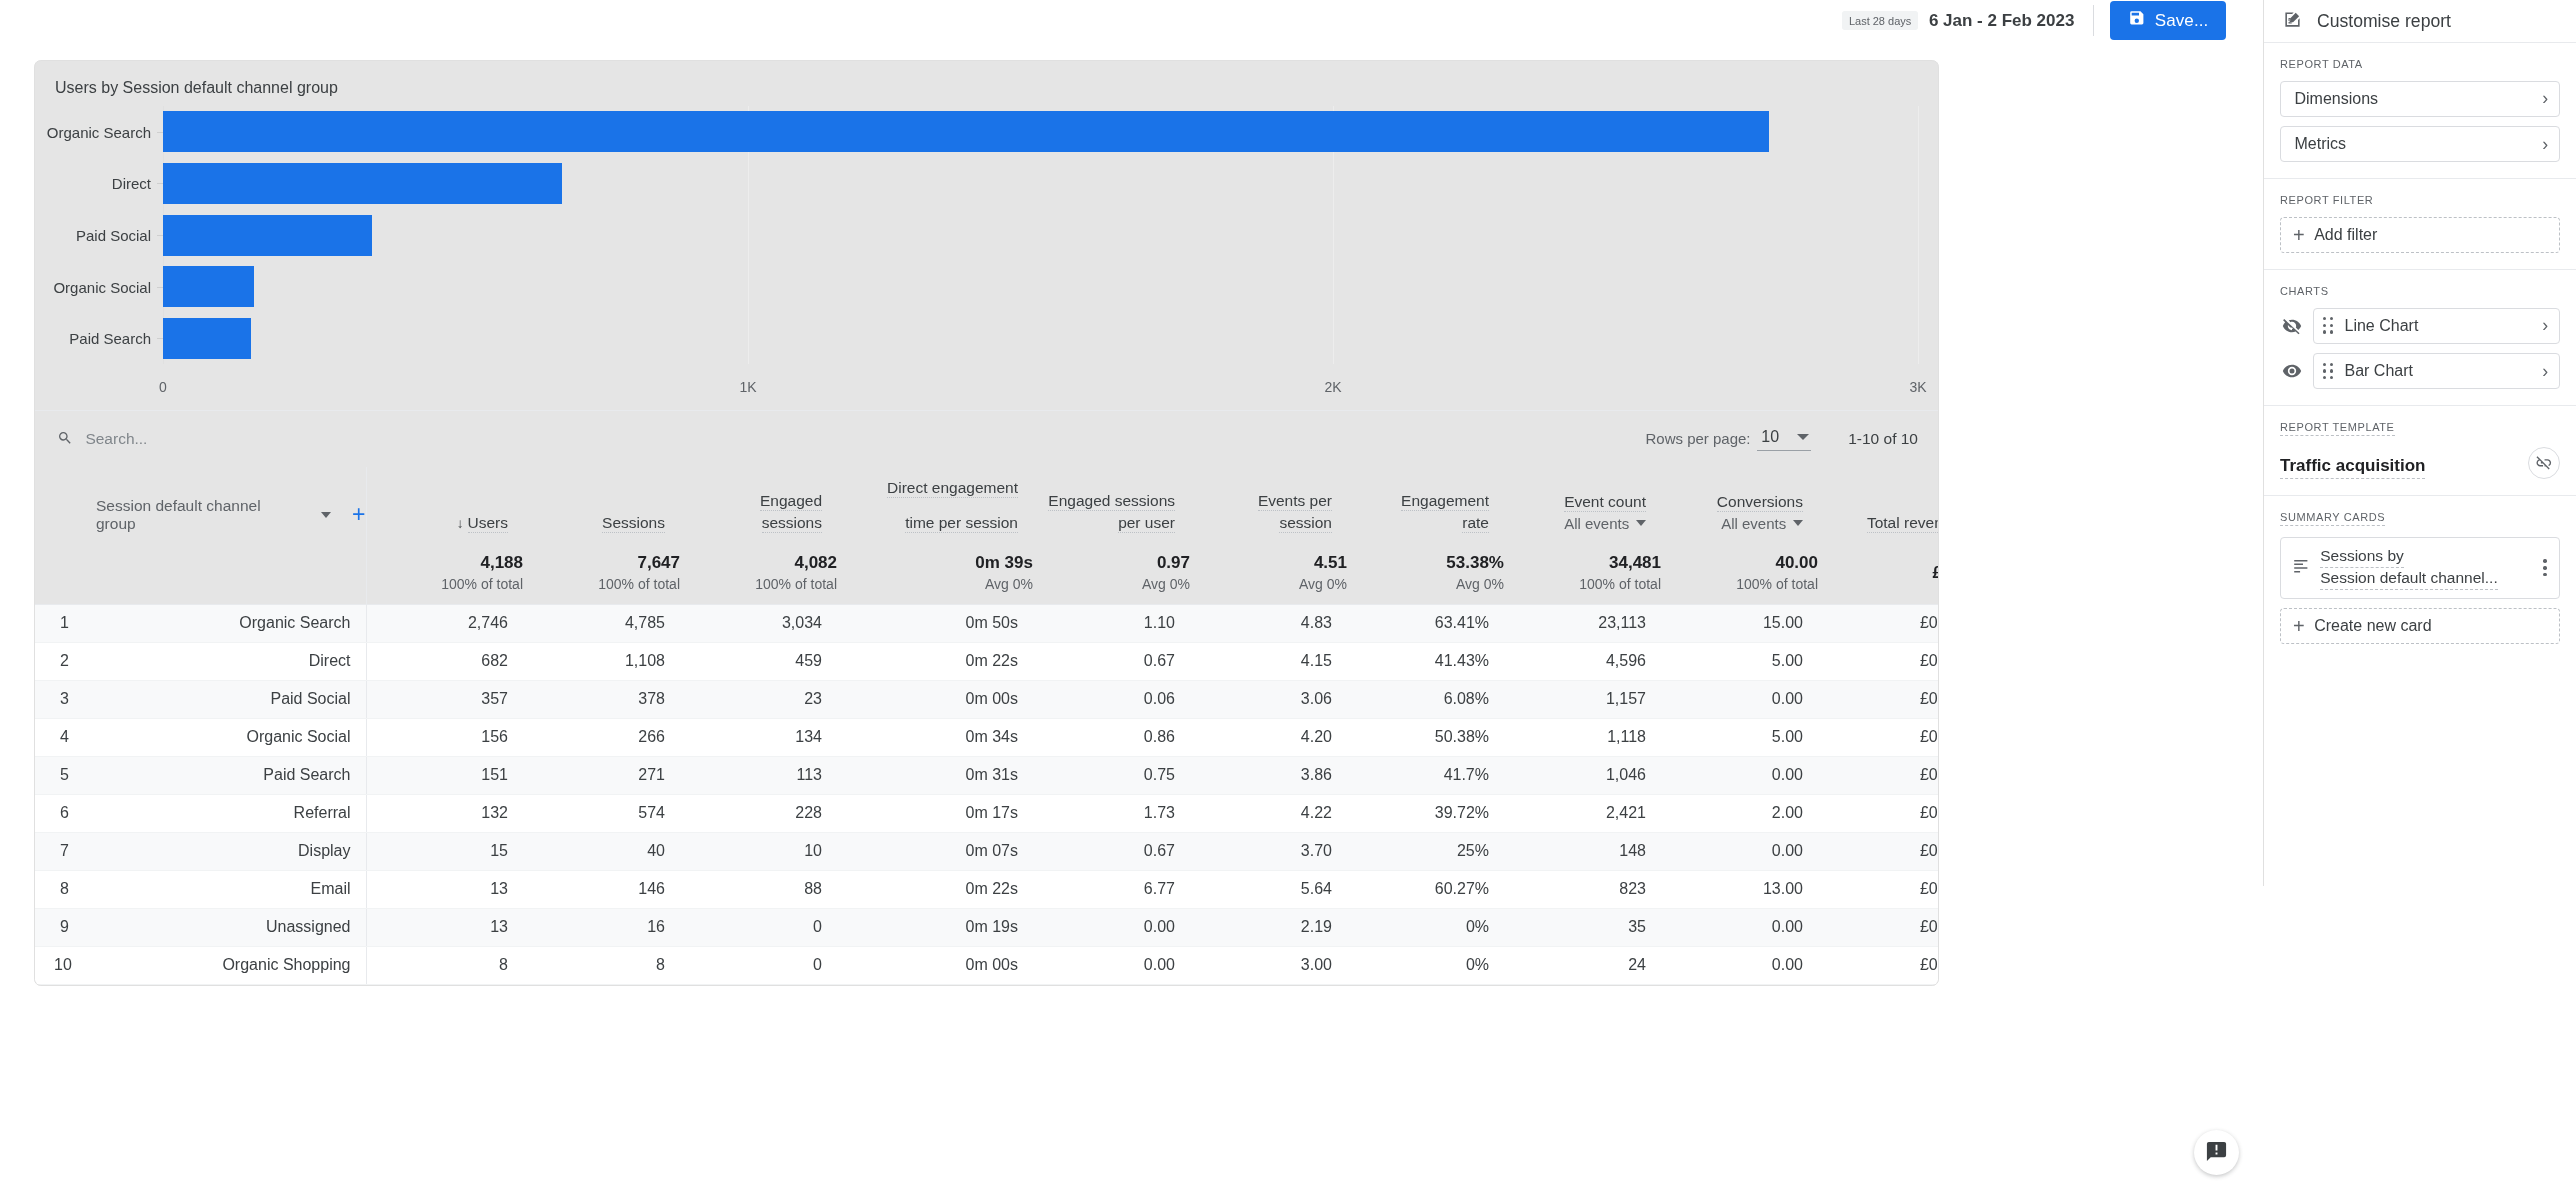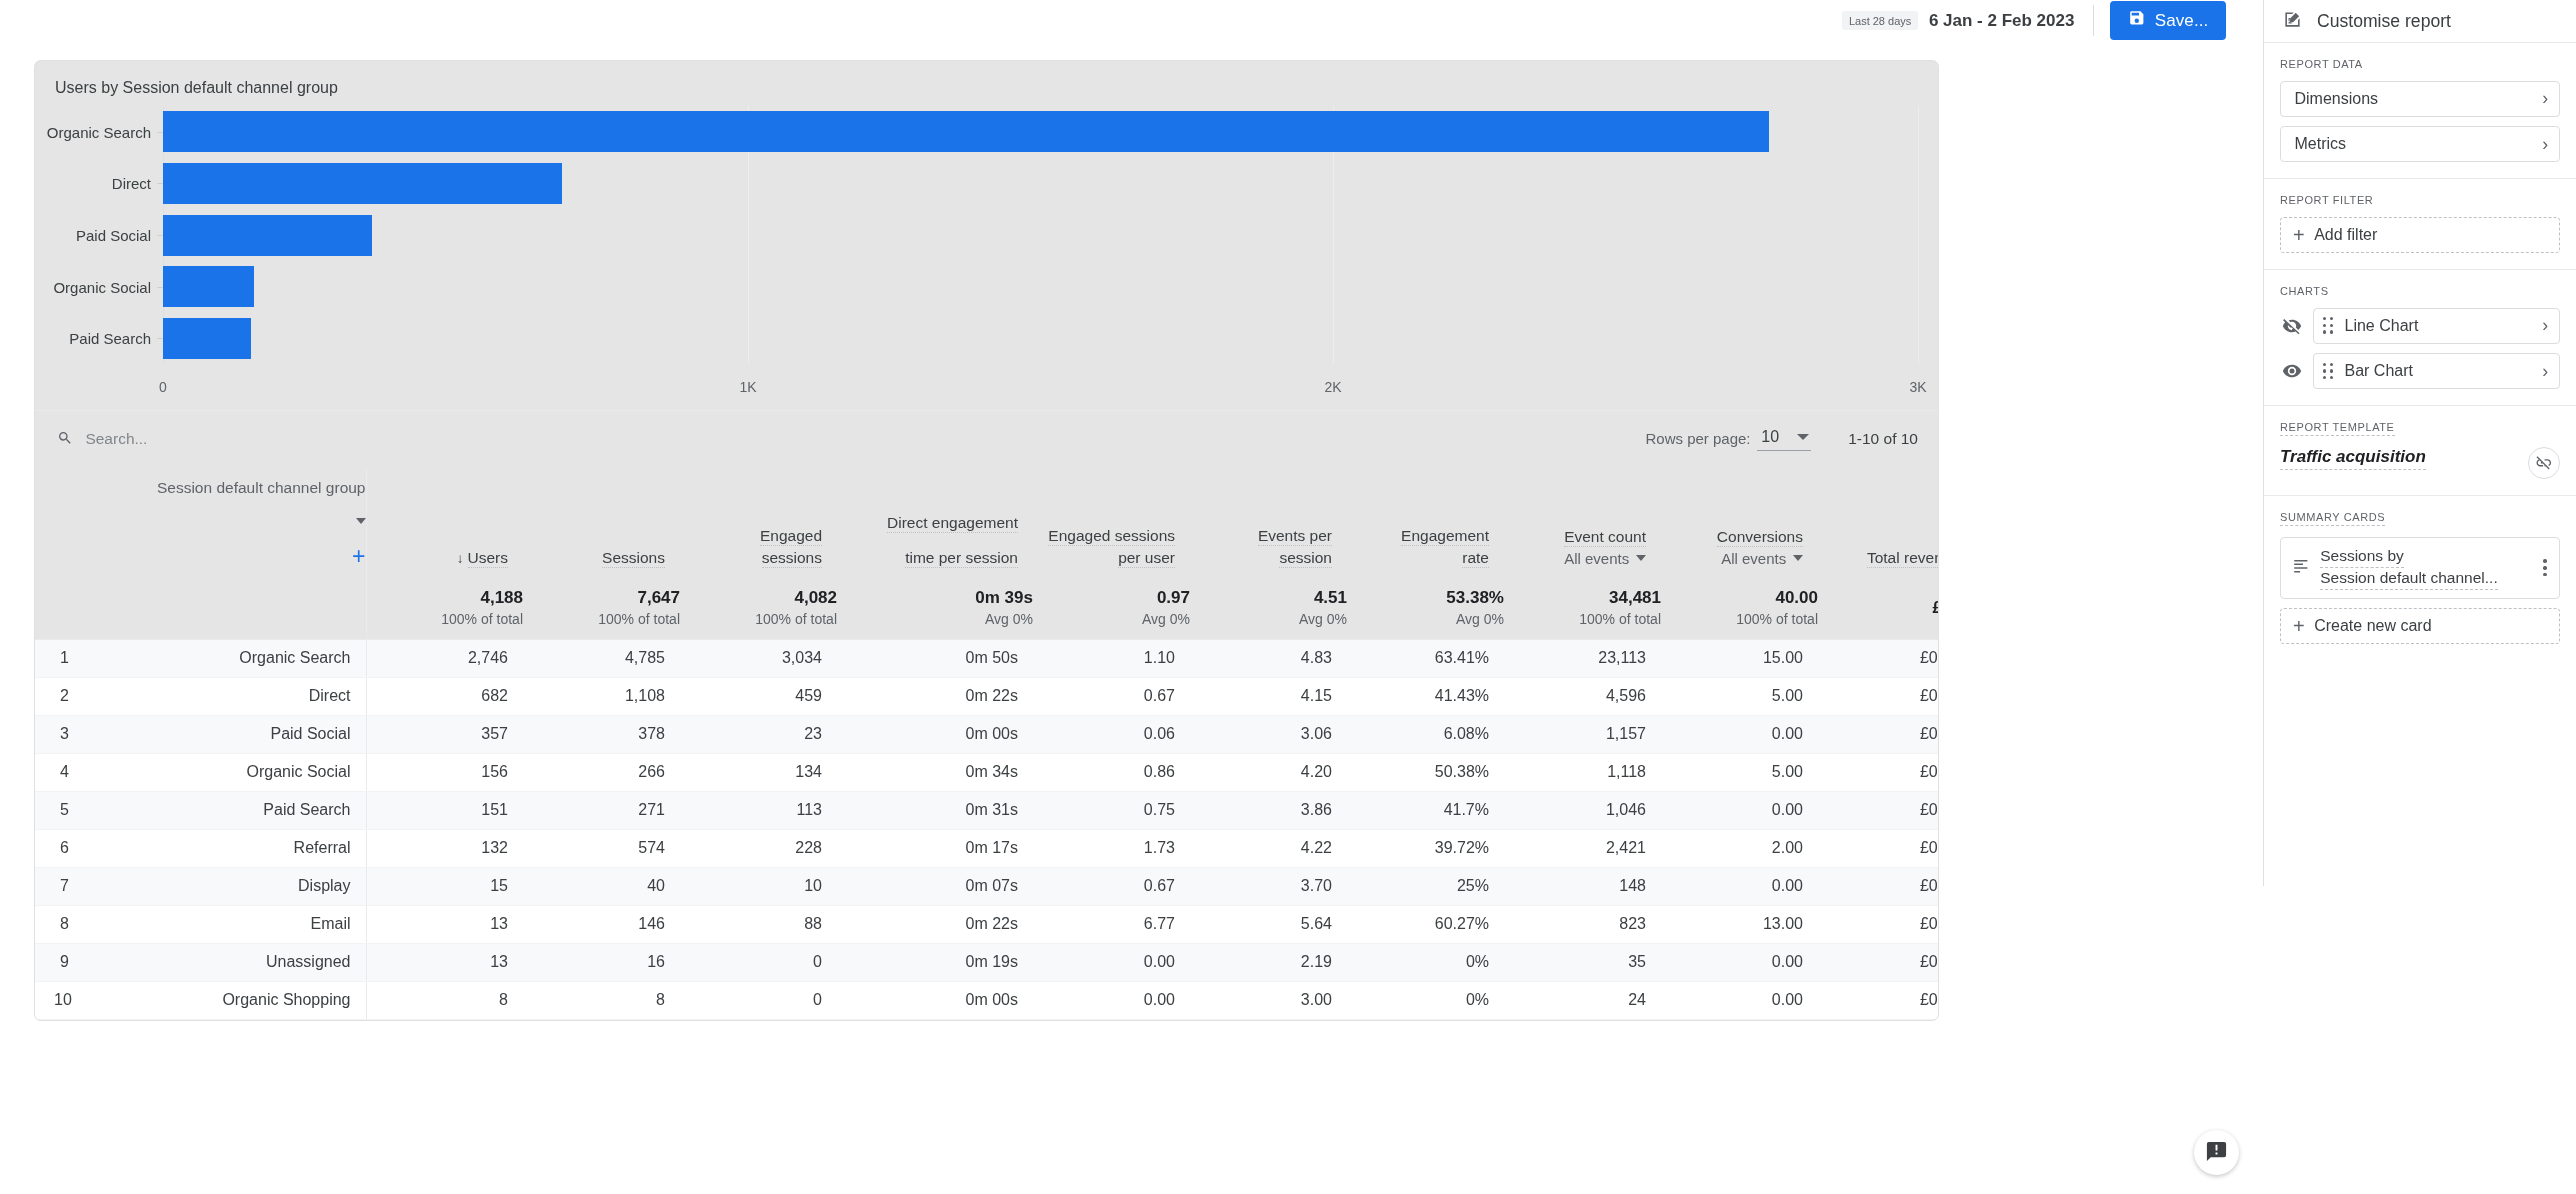--- a/index.html
+++ b/index.html
@@ -98,21 +98,21 @@
   .col-idx { width: 49px; }
   .col-dim { width: 282px; }
   .col-m   { width: 157px; }
   .col-m-wide { width: 196px; }
 
   thead th {
     vertical-align: bottom; padding: 12px 0 9.5px 0;
     font-size: 15.5px; color:#3c4043; text-align: right;
   }
   th.dim-head { text-align: left; padding-left: 12px; border-right: 0.7px solid #e8eaed; }
-  .dimhead-inner { display:flex; align-items:flex-end; gap:21px; justify-content:flex-start;flex-direction:column; }
+  .dimhead-inner { display:flex; align-items:center; gap:21px; justify-content:flex-start; }
   .dimhead-label { color:#5f6368; font-size:15.5px; }
   .mini-caret { width:0;height:0;border-left:5.4px solid transparent;border-right:5.4px solid transparent;border-top:6px solid #5f6368; }
   .plus-icon { color:#1a73e8; font-size: 23px; line-height: 1; }
   .th-pad { padding-right: 15px; }
   .th-line { border-bottom: 0.7px dotted #bdc1c6; display:inline-block; }
   .sort-arrow { font-size: 13.5px; margin-right: 4px; color:#3c4043; }
   .sub-select { display:inline-flex; align-items:center; gap:6.8px; color:#5f6368; font-size:15px; justify-content:flex-end; }
 
   tr.totals td { padding: 10.8px 0 12px 0; text-align: right; border-bottom: 0.7px solid #e8eaed; }
   tr.totals td.first { border-right: 0.7px solid #e8eaed; }
@@ -152,21 +152,21 @@
   .pill-dashed .plus { font-size: 20px; color:#5f6368; line-height:1; }
   .chart-row { display:flex; align-items:center; gap: 9.5px; margin-bottom: 9.5px; }
   .eye { width: 23px; height: 23px; flex:none; display:flex; align-items:center; justify-content:center; cursor:pointer; }
   .eye svg { width: 20px; height: 20px; fill:#5f6368; }
   .chart-pill {
     flex:1; display:flex; align-items:center; height: 36px;
     border:0.7px solid #dadce0; border-radius:4px; padding: 0 10.8px 0 9.5px; cursor:pointer;
   }
   .drag-dots { width: 13.5px; height: 17.6px; display:grid; grid-template-columns: 4px 4px; grid-template-rows: repeat(3, 4px); gap: 2.7px 2.7px; margin-right: 8px; }
   .drag-dots i { width:3.4px;height:3.4px;border-radius:50%;background:#5f6368; display:block; }
-  .tmpl-row { display:flex; align-items:flex-start;font-style:italic; }
+  .tmpl-row { display:flex; align-items:flex-end; }
   .tmpl-name { font-size: 17px; color:#202124; font-weight: 700; border-bottom: 0.7px dashed #bdc1c6; padding-bottom:2px; }
   .tmpl-btn { margin-left:auto; width:32px;height:32px;border-radius:50%;border:0.7px solid #dadce0; display:flex;align-items:center;justify-content:center; cursor:pointer; background:#fff; }
   .tmpl-btn svg { width: 17.6px; height:17.6px; fill:#5f6368; }
   .sec-label-dashed { border-bottom: 0.7px dashed #bdc1c6; display:inline-block; padding-bottom: 2px; }
   .card-item {
     display:flex; align-items:center; gap: 10.8px;
     border:0.7px solid #dadce0; border-radius:4px; padding: 8px 6.8px 8px 10.8px; margin-bottom: 9.5px; cursor:pointer;
   }
   .card-item svg.listicon { width: 17.6px; height:17.6px; fill:#5f6368; flex:none; }
   .card-text { font-size: 15.5px; color:#3c4043; line-height: 1.35; }

